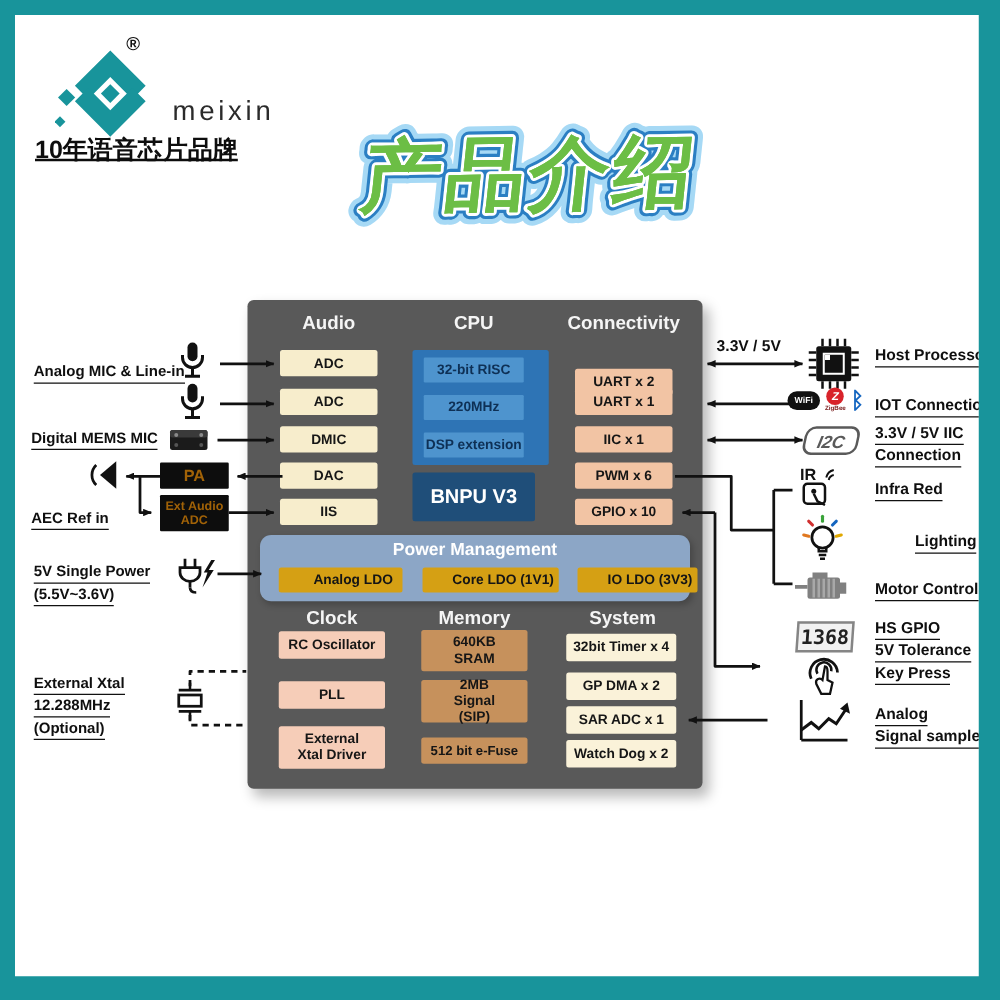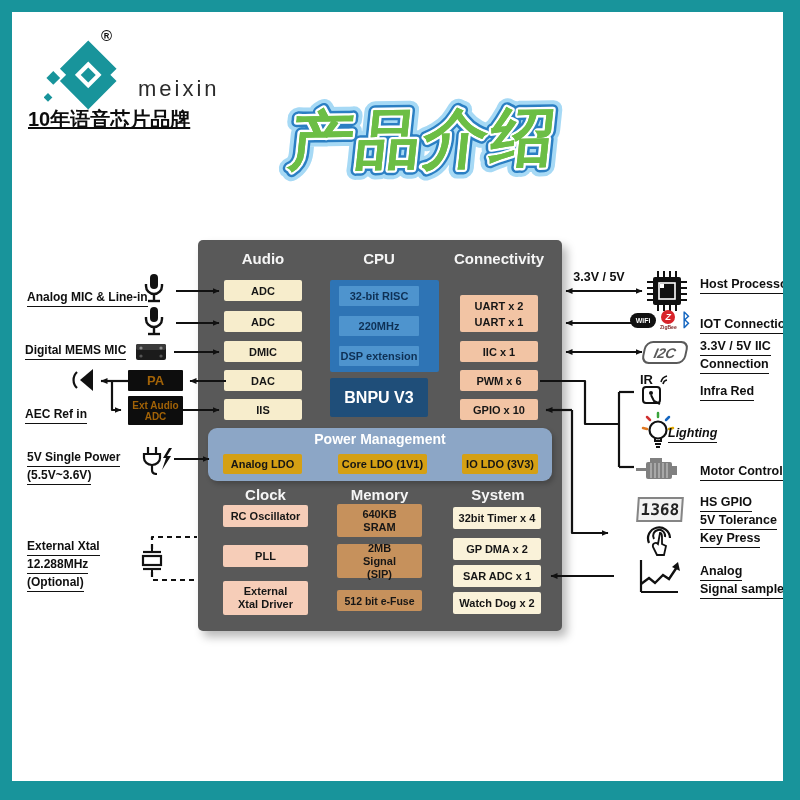--- a/index.html
+++ b/index.html
@@ -31,21 +31,21 @@
   .audio-bx{left:26px;width:78px;height:21px;background:#F7EDCC;}
   .conn-bx{left:262px;width:78px;height:21px;background:#F2C4A4;}
   .clock-bx{left:25px;width:85px;background:#F6CDB8;}
   .mem-bx{left:139px;width:85px;background:#C6915C;}
   .sys-bx{left:255px;width:88px;height:22px;background:#FAF2D9;}
   .cpu-outer{position:absolute;left:132px;top:40px;width:109px;height:92px;background:#2E74B5;border-radius:2px;}
   .cpu-in{position:absolute;left:9px;width:80px;height:20px;background:#4E94CE;border-radius:1px;display:flex;align-items:center;justify-content:center;font-weight:700;font-size:11px;color:#0E3055;white-space:nowrap;}
   .bnpu{position:absolute;left:132px;top:138px;width:98px;height:39px;background:#1F4E79;border-radius:2px;color:#fff;font-weight:700;font-size:16px;display:flex;align-items:center;justify-content:center;}
   .power{position:absolute;left:10px;top:188px;width:344px;height:53px;background:#8CA6C6;border-radius:9px;box-shadow:2px 3px 5px rgba(0,0,0,.22);}
   .power-title{position:absolute;left:0;top:3px;width:100%;text-align:center;color:#fff;font-weight:700;font-size:14px;}
-  .ldo{position:absolute;top:26px;height:20px;background:#D5A014;border-radius:2px;display:flex;align-items:center;justify-content:center;font-weight:700;font-size:11px;color:#151515;white-space:nowrap;}
+  .ldo{position:absolute;top:26px;height:20px;background:#D5A014;border-radius:2px;display:flex;align-items:center;justify-content:center;font-weight:700;font-size:11px;color:#151515;white-space:nowrap;padding-left:20px;}
 
   
   .lbl{position:absolute;font-weight:700;font-size:12px;color:#0f0f0f;line-height:15px;}
   .lbl .ul{display:table;border-bottom:1.8px solid #111;padding-bottom:1px;margin:1px 0;white-space:nowrap;}
   .rlbl{font-size:12.5px;}
   .plain-lbl{position:absolute;font-weight:700;font-size:12.5px;color:#0f0f0f;text-align:center;}
   .blackbox{position:absolute;background:#0d0d0d;color:#a16207;font-weight:700;display:flex;flex-direction:column;align-items:center;justify-content:center;border-radius:1px;}
   .icon{position:absolute;}
   .wires{position:absolute;left:0;top:0;pointer-events:none;}
 
@@ -303,21 +303,21 @@
         <line x1="15" y1="34" x2="21" y2="34" stroke="#111" stroke-width="2"></line>
         <line x1="16" y1="37" x2="20" y2="37" stroke="#111" stroke-width="2"></line>
         <g stroke-width="2.5" stroke-linecap="round">
           <line x1="18" y1="7" x2="18" y2="3" stroke="#3aa33a"></line>
           <line x1="26" y1="10" x2="29" y2="7" stroke="#1566C0"></line>
           <line x1="29" y1="19" x2="33" y2="18" stroke="#E0A800"></line>
           <line x1="10" y1="10" x2="7" y2="7" stroke="#D03030"></line>
           <line x1="7" y1="19" x2="3" y2="18" stroke="#E07820"></line>
         </g>
       </svg>
-      <div class="lbl rlbl" style="left:668px;top:425px;font-style:italic;">
+      <div class="lbl rlbl" style="left:732px;top:425px;">
         <span class="ul">Lighting</span>
       </div>
 
       <svg class="icon" style="left:634px;top:454px;" width="46" height="32" viewBox="0 0 46 32">
         <rect x="2" y="14" width="10" height="3" fill="#808080"></rect>
         <rect x="16" y="4" width="12" height="5" fill="#808080"></rect>
         <rect x="12" y="8" width="26" height="17" rx="2" fill="#808080"></rect>
         <g stroke="#a8a8a8" stroke-width="2">
           <line x1="17" y1="9" x2="17" y2="24"></line>
             <line x1="21" y1="9" x2="21" y2="24"></line>

